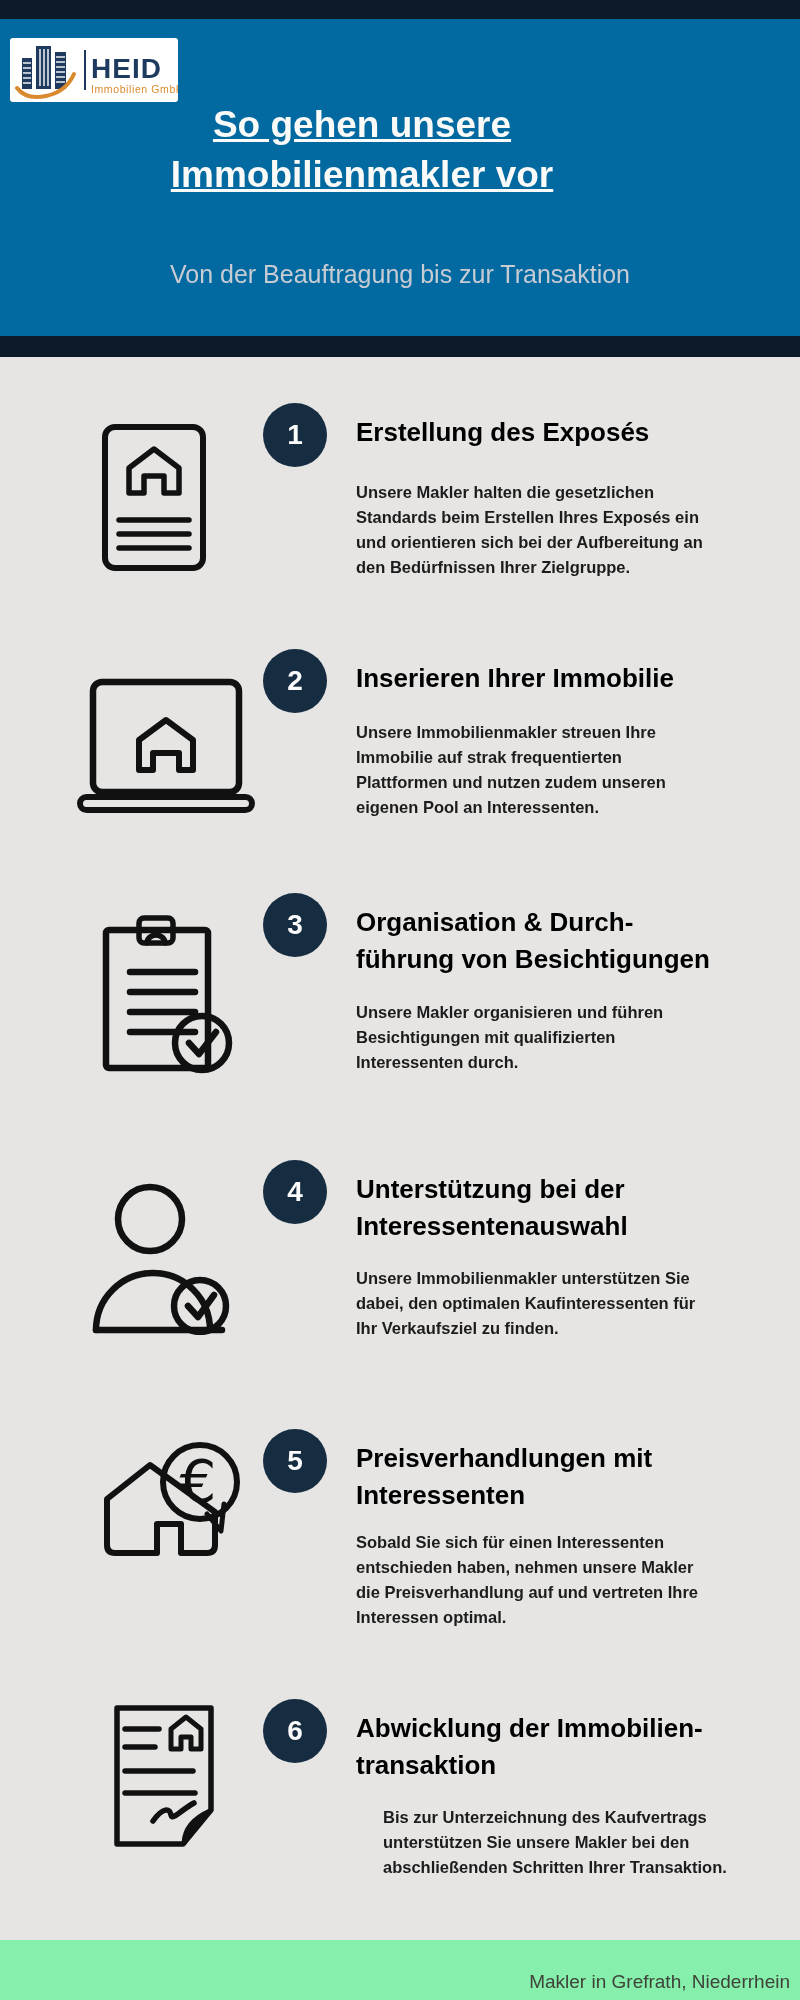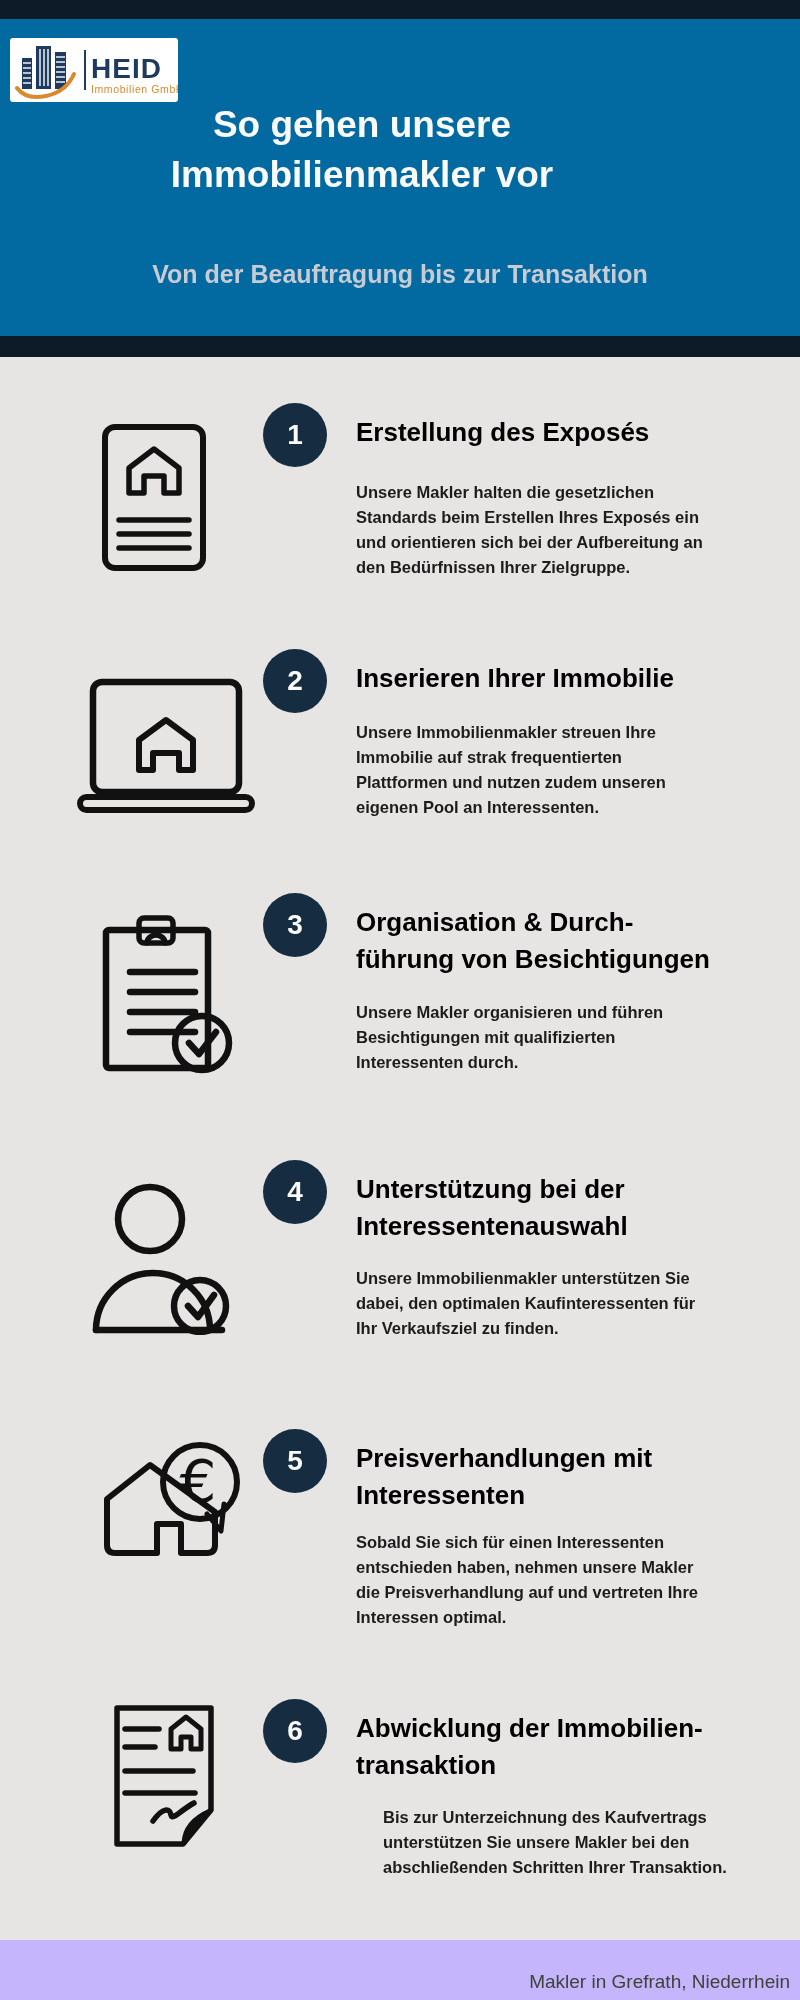--- a/index.html
+++ b/index.html
@@ -6,23 +6,23 @@
   .canvas{position:relative;width:800px;height:2000px;background:#E6E5E3;
           font-family:"Liberation Sans",sans-serif;overflow:hidden;}
 
   
   .header{position:absolute;left:0;top:0;width:800px;height:357px;background:#0369a1;}
   .strip-top{position:absolute;left:0;top:0;width:800px;height:19px;background:#0D1B29;}
   .strip-bottom{position:absolute;left:0;top:336px;width:800px;height:21px;background:#0D1B29;}
   .logo{position:absolute;left:10px;top:38px;width:168px;height:64px;background:#ffffff;
         border-radius:3px;}
   .main-title{position:absolute;left:0;top:100px;width:724px;margin:0;text-align:center;
-        color:#FAFAF8;font-size:37px;line-height:50px;font-weight:700;white-space:pre-line;}
+        color:#FAFAF8;font-size:37px;line-height:50px;font-weight:700;white-space:pre-line;text-decoration:underline;}
   .subtitle{position:absolute;left:0;top:260px;width:800px;margin:0;text-align:center;
-        color:#C7CCD4;font-size:25px;font-weight:700;}
+        color:#C7CCD4;font-size:25px;font-weight:400;}
 
   
   .step{position:absolute;left:0;width:800px;height:250px;}
   .icon-wrap{position:absolute;}
   .icon-wrap svg{display:block;}
   .num{position:absolute;left:263px;top:0;width:64px;height:64px;border-radius:50%;
        background:#152C41;color:#FBFBFB;font-size:28px;font-weight:700;
        display:flex;align-items:center;justify-content:center;}
   .title{position:absolute;left:356px;top:11px;margin:0;font-size:26px;line-height:37px;
        font-weight:700;color:#000000;white-space:pre-line;}
@@ -30,21 +30,21 @@
        font-weight:700;color:#1C1C1C;white-space:pre-line;}
 
   .step-1{top:403px;}  .step-1 .icon-wrap{left:101px;top:20px;} .step-1 .body{top:77px;}
   .step-2{top:649px;}  .step-2 .icon-wrap{left:76px;top:29px;}  .step-2 .body{top:71px;}
   .step-3{top:893px;}  .step-3 .icon-wrap{left:100px;top:20px;} .step-3 .body{top:107px;}
   .step-4{top:1160px;} .step-4 .icon-wrap{left:92px;top:22px;}  .step-4 .body{top:106px;}
   .step-5{top:1429px;} .step-5 .icon-wrap{left:104px;top:12px;} .step-5 .body{top:101px;}
   .step-6{top:1699px;} .step-6 .icon-wrap{left:113px;top:5px;}  .step-6 .body{top:106px;margin-left:27px;}
 
   
-  .footer{position:absolute;left:0;top:1940px;width:800px;height:60px;background:#c4b5fd;
+  .footer{position:absolute;left:0;top:1940px;width:800px;height:60px;background:#86efac;
        display:flex;align-items:flex-end;justify-content:flex-end;
        padding:0 10px 7px 0;box-sizing:border-box;}
   .footer-text{color:#3E4239;font-size:19px;font-weight:400;}
 
   .ic{stroke:#111;fill:none;stroke-linejoin:round;stroke-linecap:round;}
 </style>
 </head>
 <body>
 
 <div class="canvas">

